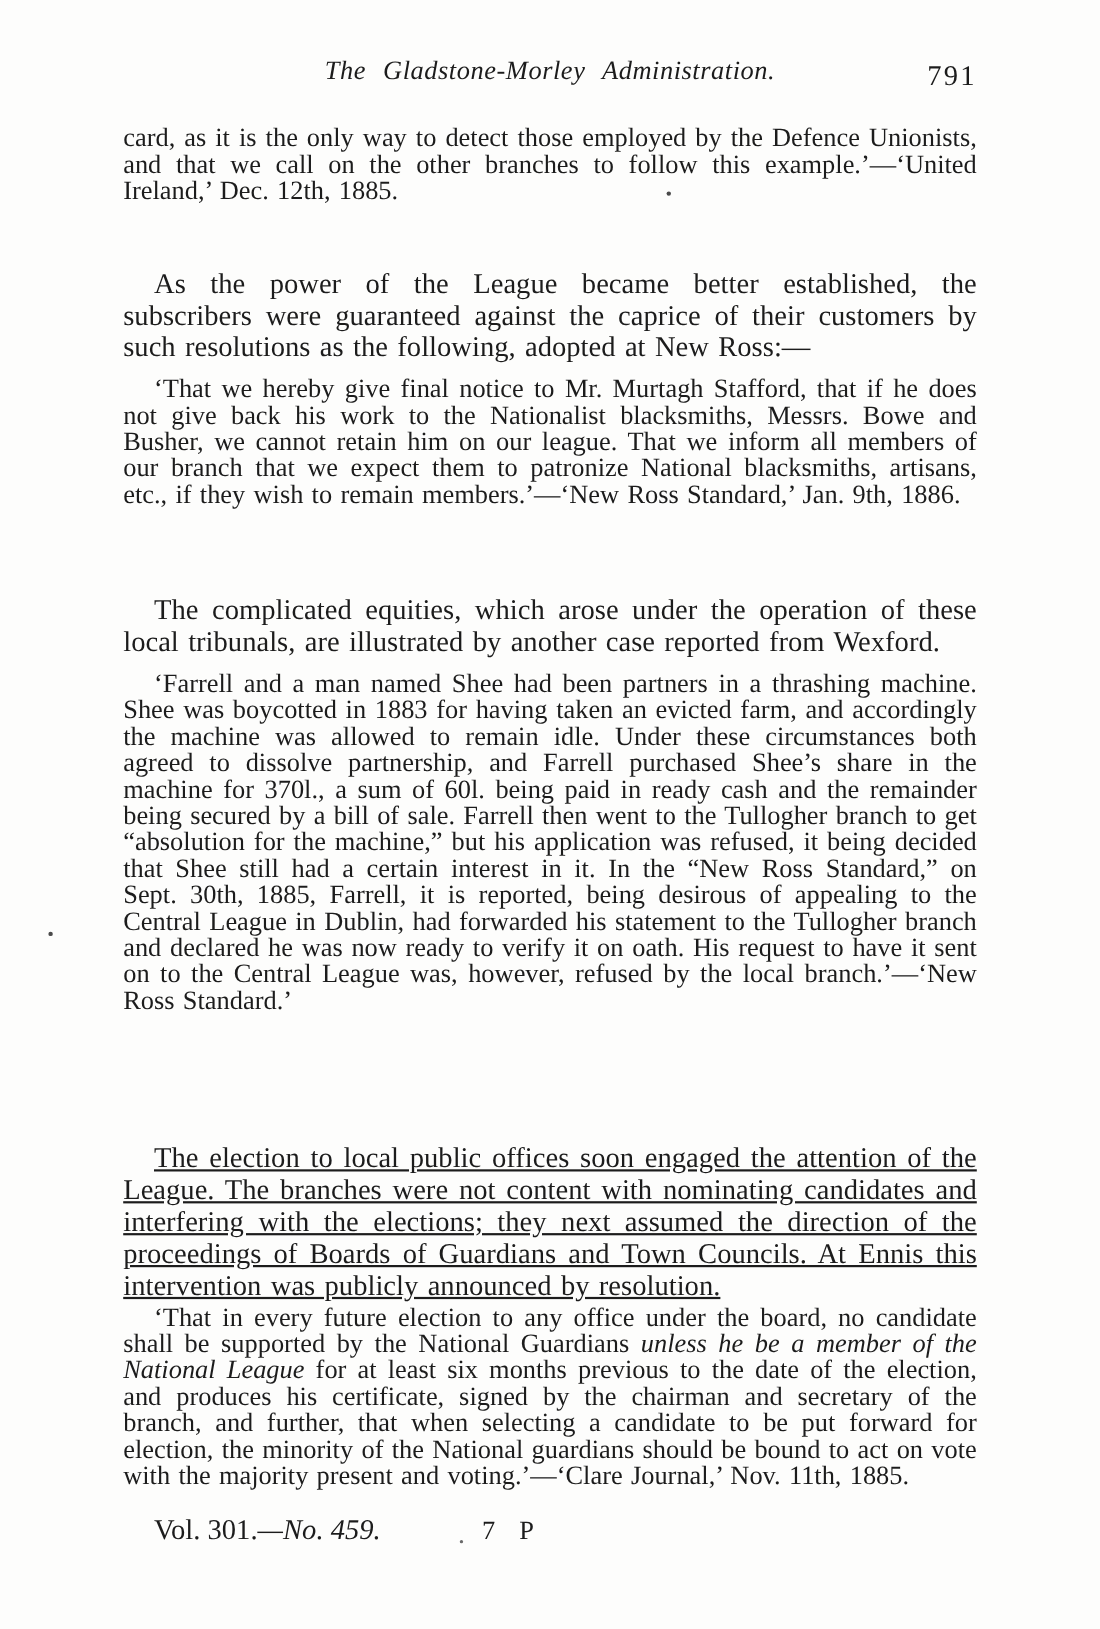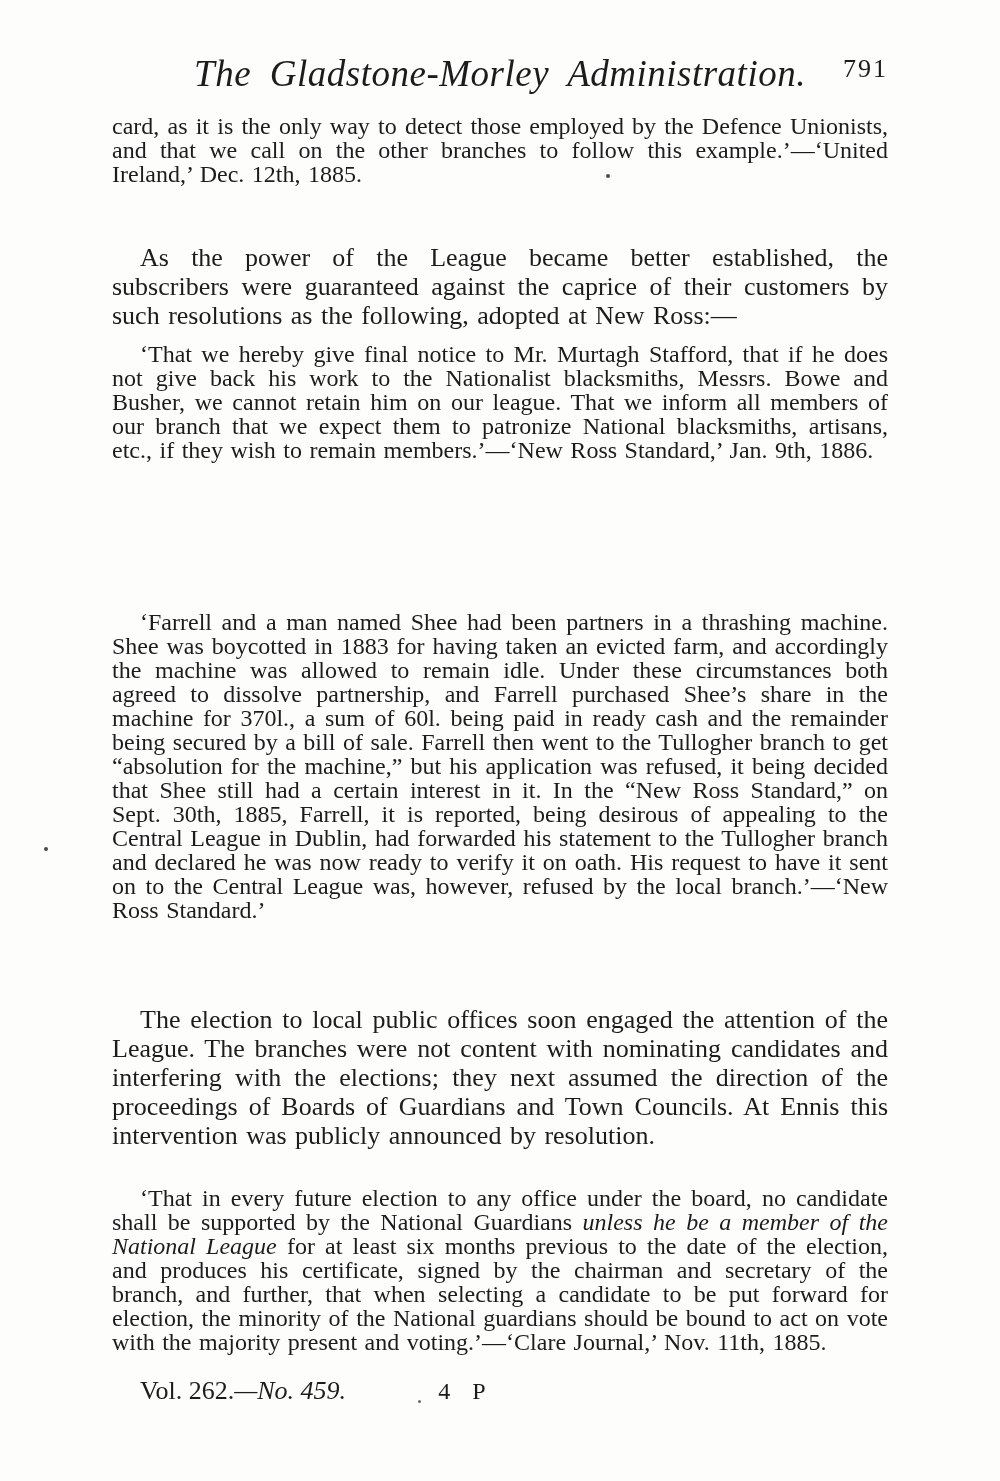--- a/index.html
+++ b/index.html
@@ -25,21 +25,21 @@
   }
   .running-head{
     position:absolute;
     top:52px;
     left:112px;
     width:776px;
     text-align:center;
   }
   .running-head .title{
     font-style:italic;
-    font-size:37px;
+    font-size:24px;
     word-spacing:9px;
     letter-spacing:0.5px;
   }
   .running-head .folio{
     position:absolute;
     right:0;
     top:2px;
     font-size:26px;
     letter-spacing:2px;
     font-style:normal;
@@ -88,30 +88,31 @@
     <span class="title">The Gladstone-Morley Administration.</span>
     <span class="folio">791</span>
   </div>
 
   <div class="block quote-text" style="top:114px;">card, as it is the only way to detect those employed by the Defence Unionists, and that we call on the other branches to follow this example.’—‘United Ireland,’ Dec. 12th, 1885.</div>
 
   <div class="block body-text indent" style="top:207px;">As the power of the League became better established, the subscribers were guaranteed against the caprice of their customers by such resolutions as the following, adopted at New Ross:—</div>
 
   <div class="block quote-text indent" style="top:342px;">‘That we hereby give final notice to Mr. Murtagh Stafford, that if he does not give back his work to the Nationalist blacksmiths, Messrs. Bowe and Busher, we cannot retain him on our league. That we inform all members of our branch that we expect them to patronize National blacksmiths, artisans, etc., if they wish to remain members.’—‘New Ross Standard,’ Jan. 9th, 1886.</div>
 
+  <div class="block body-text indent" style="top:504px;">The complicated equities, which arose under the operation of these local tribunals, are illustrated by another case reported from Wexford.</div>
 
   <div class="block quote-text indent" style="top:610px;">‘Farrell and a man named Shee had been partners in a thrashing machine. Shee was boycotted in 1883 for having taken an evicted farm, and accordingly the machine was allowed to remain idle. Under these circumstances both agreed to dissolve partnership, and Farrell purchased Shee’s share in the machine for 370l., a sum of 60l. being paid in ready cash and the remainder being secured by a bill of sale. Farrell then went to the Tullogher branch to get “absolution for the machine,” but his application was refused, it being decided that Shee still had a certain interest in it. In the “New Ross Standard,” on Sept. 30th, 1885, Farrell, it is reported, being desirous of appealing to the Central League in Dublin, had forwarded his statement to the Tullogher branch and declared he was now ready to verify it on oath. His request to have it sent on to the Central League was, however, refused by the local branch.’—‘New Ross Standard.’</div>
 
-  <div class="block body-text indent" style="top:969px;">The election to local public offices soon engaged the attention of the League. The branches were not content with nominating candidates and interfering with the elections; they next assumed the direction of the proceedings of Boards of Guardians and Town Councils. At Ennis this intervention was publicly announced by resolution.</div>
+  <div class="block body-text indent" style="top:1002px;text-decoration:underline;">The election to local public offices soon engaged the attention of the League. The branches were not content with nominating candidates and interfering with the elections; they next assumed the direction of the proceedings of Boards of Guardians and Town Councils. At Ennis this intervention was publicly announced by resolution.</div>
 
   <div class="block quote-text indent" style="top:1186px;">
     <span>‘That in every future election to any office under the board, no candidate shall be supported by the National Guardians </span><span class="italic">unless he be a member of the National League</span><span> for at least six months previous to the date of the election, and produces his certificate, signed by the chairman and secretary of the branch, and further, that when selecting a candidate to be put forward for election, the minority of the National guardians should be bound to act on vote with the majority present and voting.’—‘Clare Journal,’ Nov. 11th, 1885.</span>
   </div>
 
   <div class="footer-line">
-    <span>Vol. 262.</span><span class="italic">—No. 459.</span><span class="signature">4 P</span>
+    <span>Vol. 301.</span><span class="italic">—No. 459.</span><span class="signature">7 P</span>
   </div>
 
   <div class="speck s1"></div>
   <div class="speck s2"></div>
   <div class="speck s3"></div>
 
 </div>
 
 </body></html>

